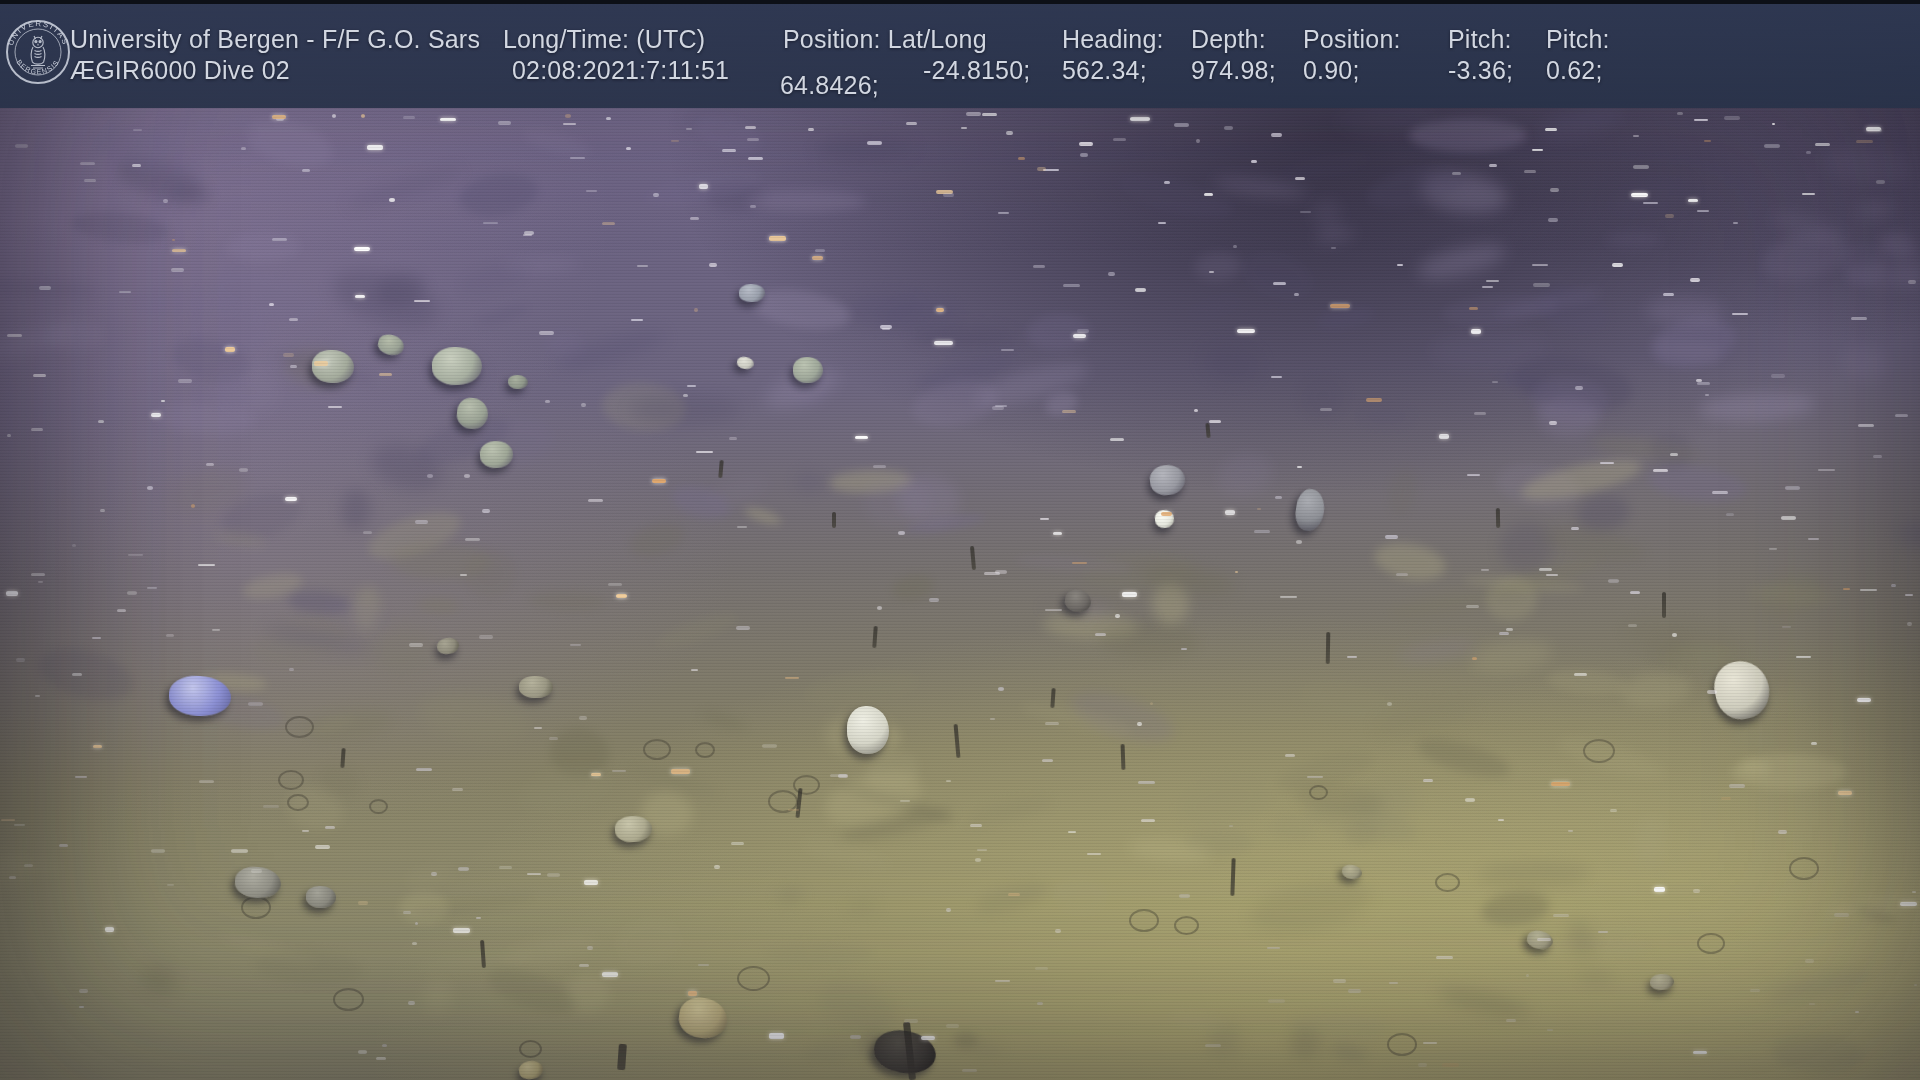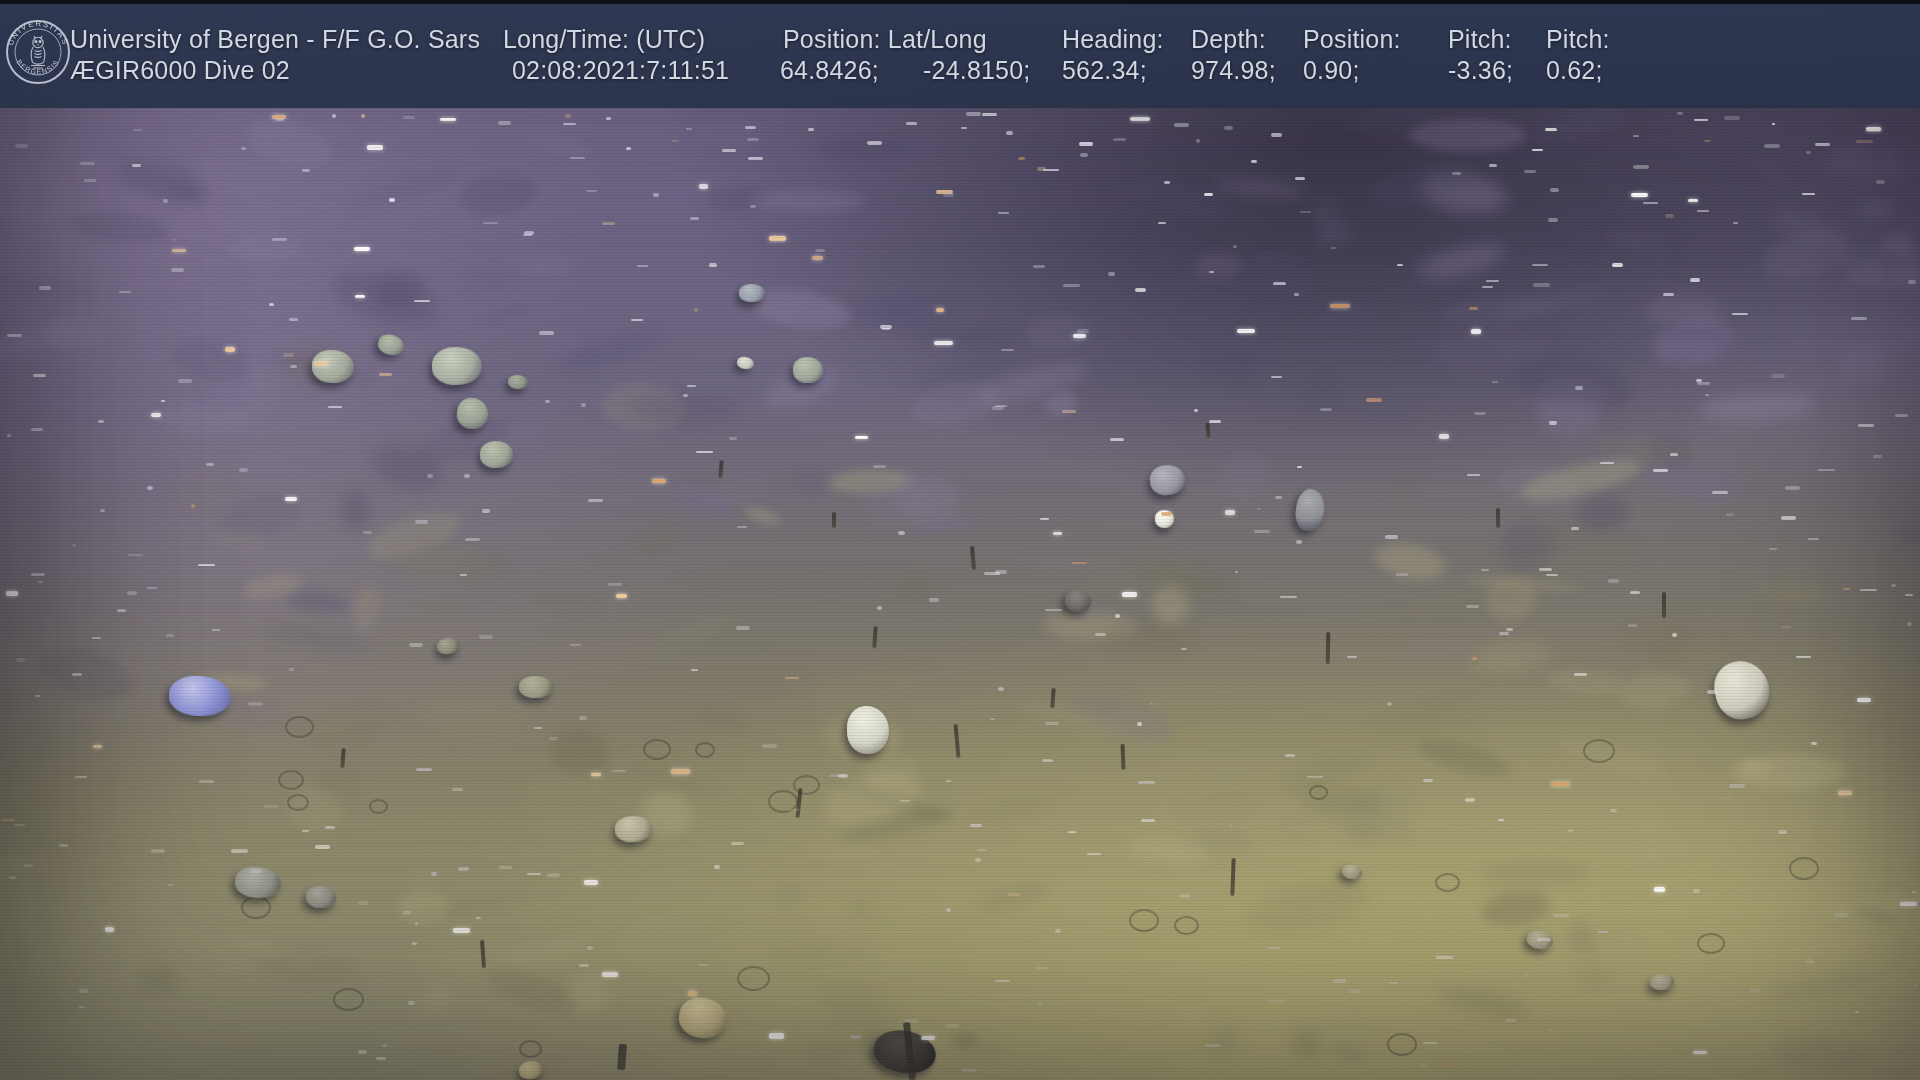--- a/index.html
+++ b/index.html
@@ -37,21 +37,21 @@
   .topbar .lbl,.topbar .val,.org div{
     position:absolute;white-space:nowrap;font-size:25px;line-height:1.15;
     letter-spacing:.2px;text-shadow:0 1px 3px rgba(8,10,18,.55);}
   .org{position:absolute;left:70px;top:0;height:108px;}
   .org .l1{top:25px;left:0;}
   .org .l2{top:56px;left:0;}
   .field{position:absolute;top:0;height:108px;}
   .field .lbl{top:25px;left:0;}
   .field .val{top:56px;left:0;}
   .f-datetime{left:503px;} .f-datetime .val{left:9px;}
-  .f-position{left:783px;} .f-position .lat{left:-3px;} .f-position .lon{left:140px;}
+  .f-position{left:783px;} .f-position .lat{left:-3px;margin-top:15px;} .f-position .lon{left:140px;}
   .f-heading{left:1062px;}
   .f-depth{left:1191px;}
   .f-altitude{left:1303px;}
   .f-pitch{left:1448px;}
   .f-roll{left:1546px;}
   .logo{position:absolute;left:5px;top:19px;width:66px;height:66px;}
 </style>
 </head>
 <body>
 

